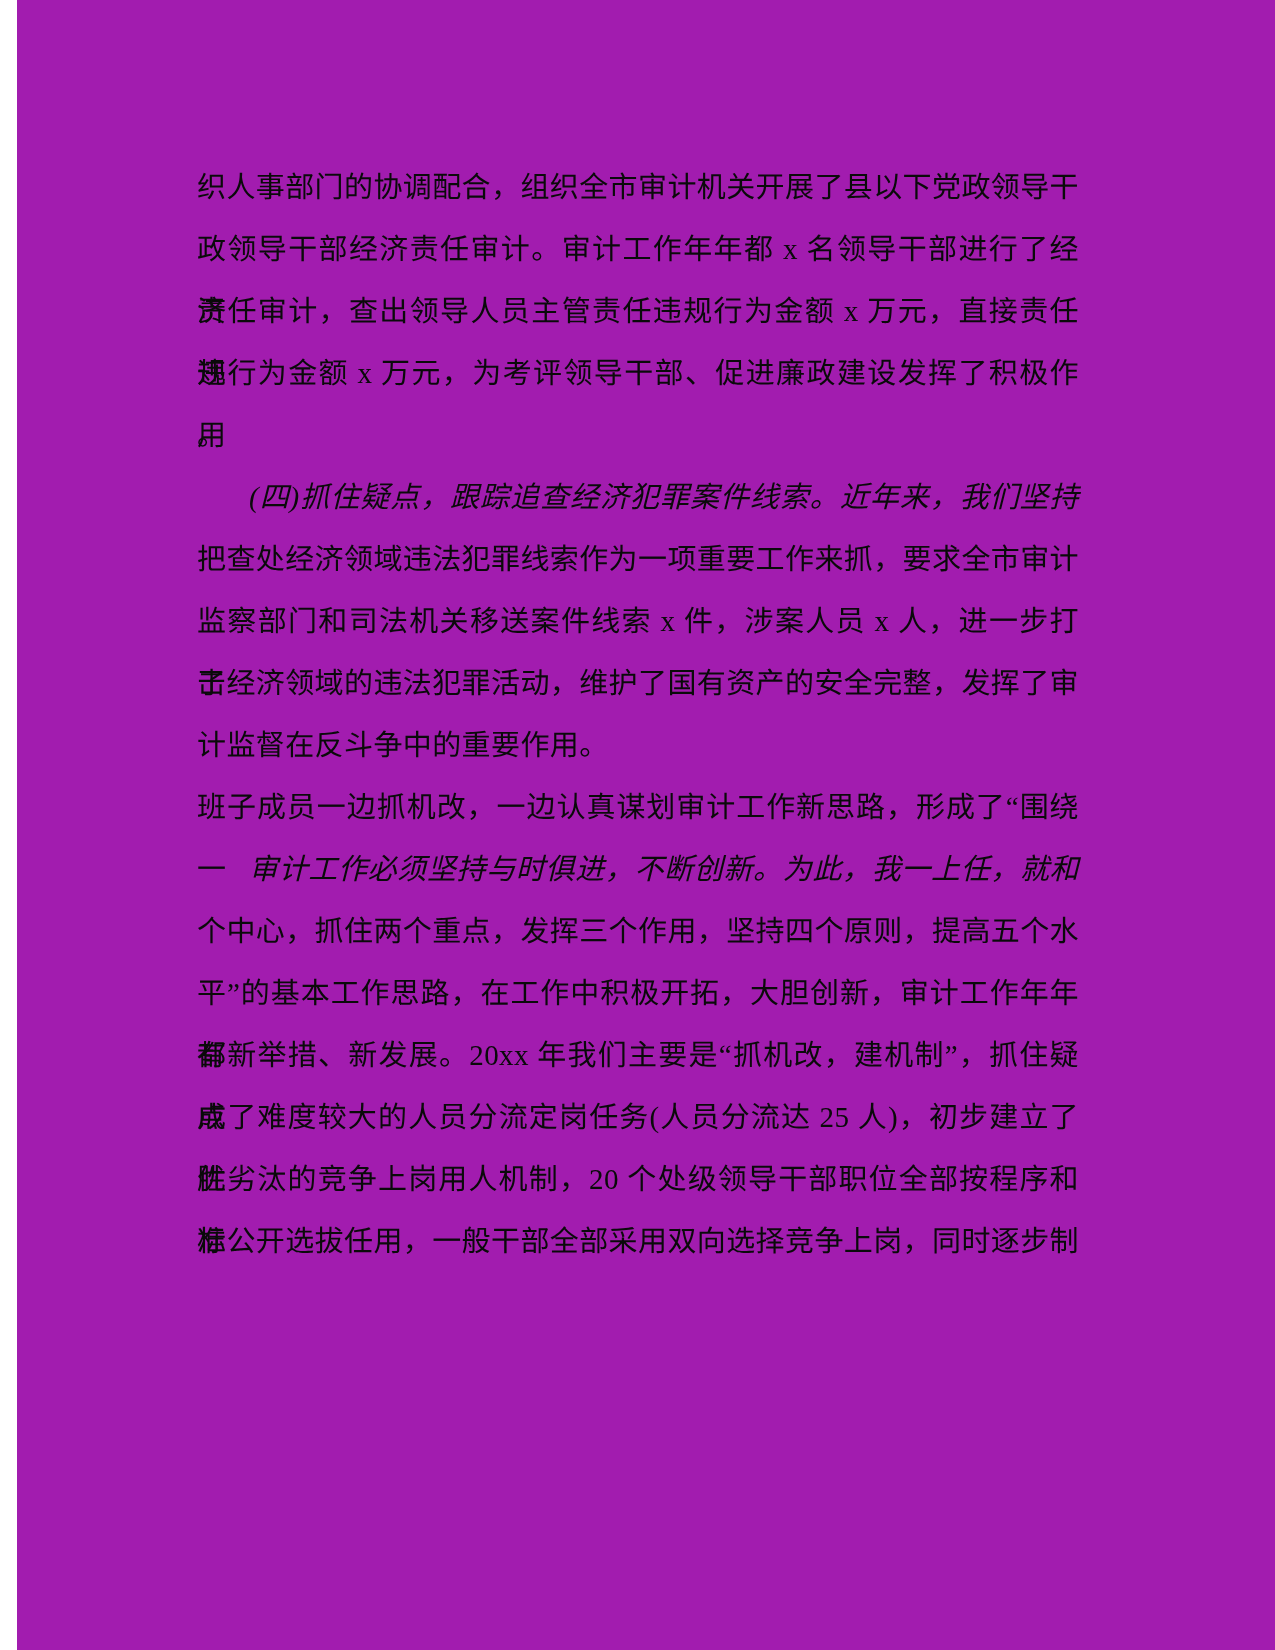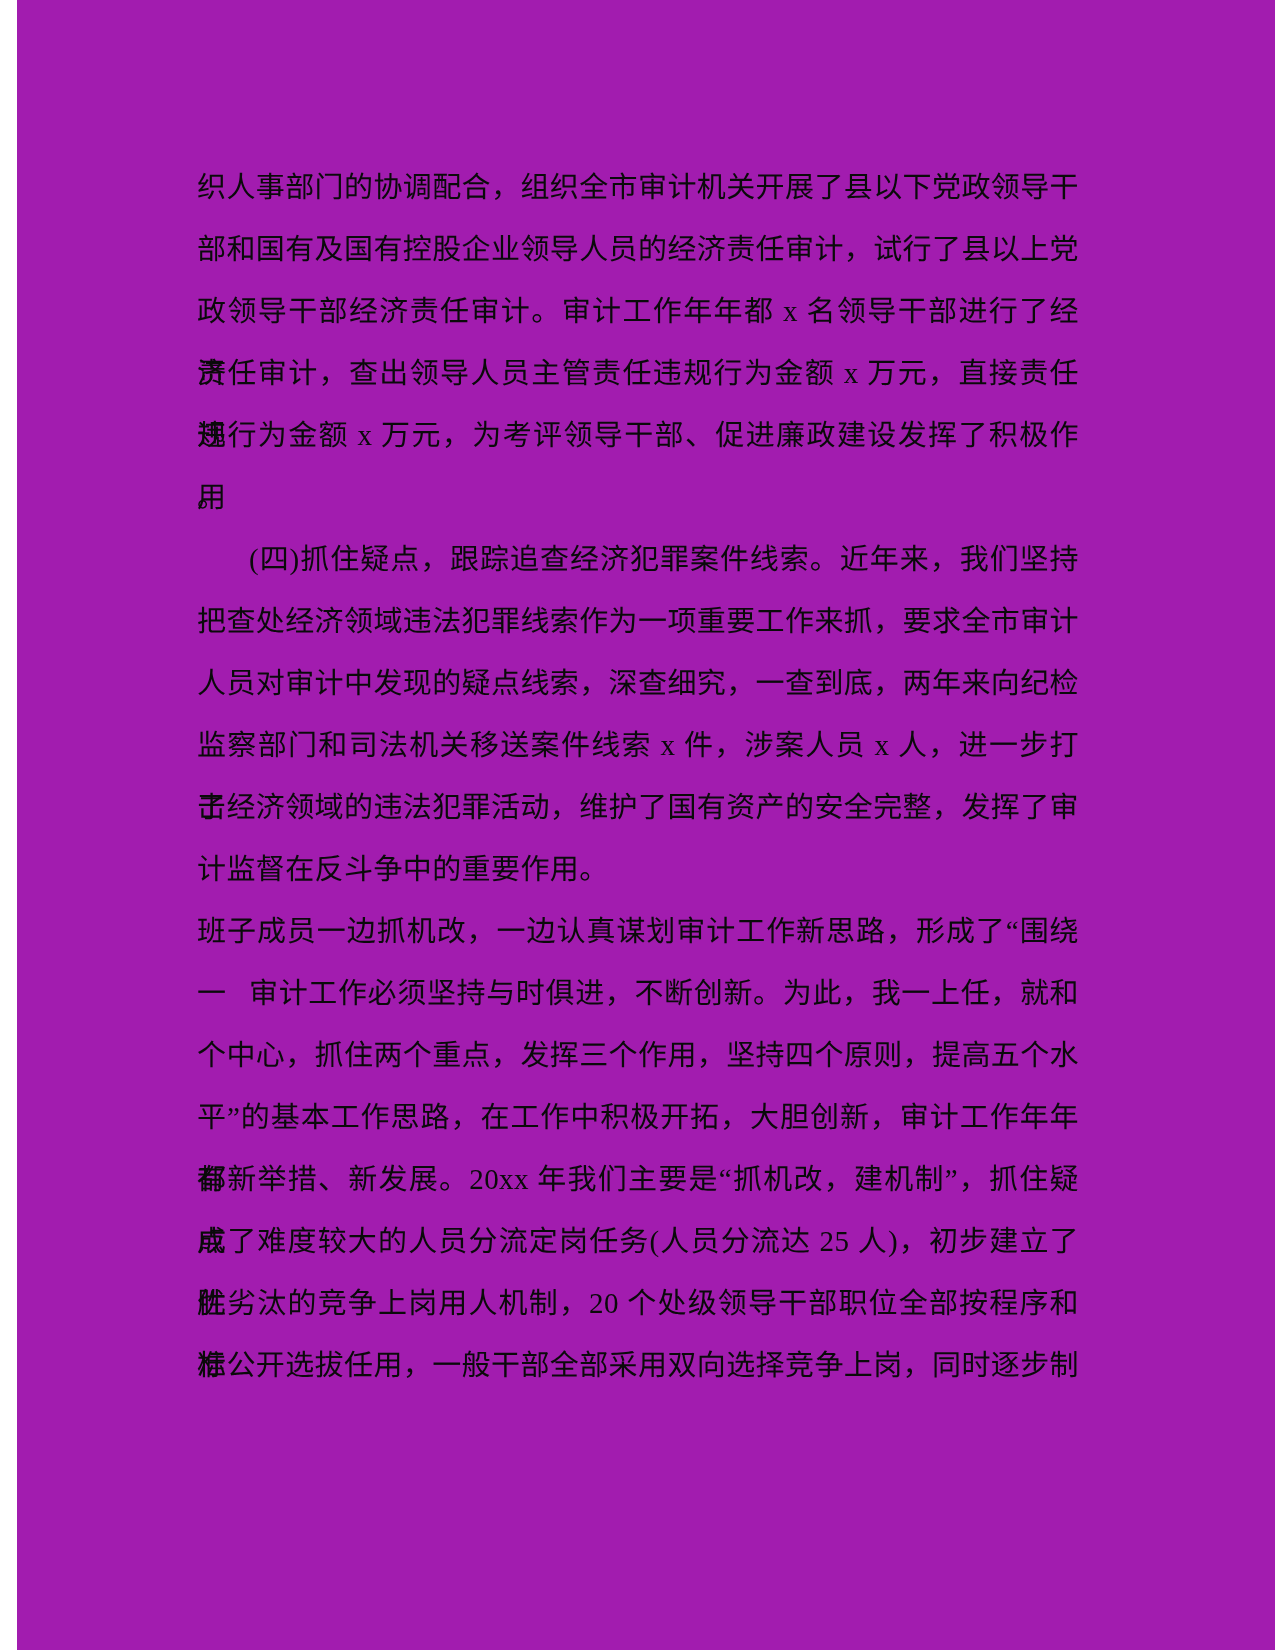--- a/index.html
+++ b/index.html
@@ -42,39 +42,38 @@
     font-weight: 400;
   }
   
   .line.fill {
     text-align: justify;
     text-align-last: justify;
     -moz-text-align-last: justify;
   }
   .line.indent {
     text-indent: 52px;
+    font-style: italic;
   }
 </style>
 </head>
 <body>
 
 <div class="document-page">
   <div class="document-body">
       <div class="paragraph body">
         <div class="line fill">织人事部门的协调配合，组织全市审计机关开展了县以下党政领导干</div>
-        <div class="line fill">部和国有及国有控股企业领导人员的经济责任审计，试行了县以上党</div>
         <div class="line fill">政领导干部经济责任审计。审计工作年年都 x 名领导干部进行了经济</div>
         <div class="line fill">责任审计，查出领导人员主管责任违规行为金额 x 万元，直接责任违</div>
         <div class="line fill">规行为金额 x 万元，为考评领导干部、促进廉政建设发挥了积极作用</div>
         <div class="line">。</div>
       </div>
       <div class="paragraph body">
         <div class="line indent fill">(四)抓住疑点，跟踪追查经济犯罪案件线索。近年来，我们坚持</div>
         <div class="line fill">把查处经济领域违法犯罪线索作为一项重要工作来抓，要求全市审计</div>
-        <div class="line fill">人员对审计中发现的疑点线索，深查细究，一查到底，两年来向纪检</div>
         <div class="line fill">监察部门和司法机关移送案件线索 x 件，涉案人员 x 人，进一步打击</div>
         <div class="line fill">了经济领域的违法犯罪活动，维护了国有资产的安全完整，发挥了审</div>
         <div class="line">计监督在反斗争中的重要作用。</div>
       </div>
       <div class="paragraph body">
         <div class="line fill">班子成员一边抓机改，一边认真谋划审计工作新思路，形成了“围绕一</div>
         <div class="line indent fill">审计工作必须坚持与时俱进，不断创新。为此，我一上任，就和</div>
         <div class="line fill">个中心，抓住两个重点，发挥三个作用，坚持四个原则，提高五个水</div>
         <div class="line fill">平”的基本工作思路，在工作中积极开拓，大胆创新，审计工作年年都</div>
         <div class="line fill">有新举措、新发展。20xx 年我们主要是“抓机改，建机制”，抓住疑点</div>

